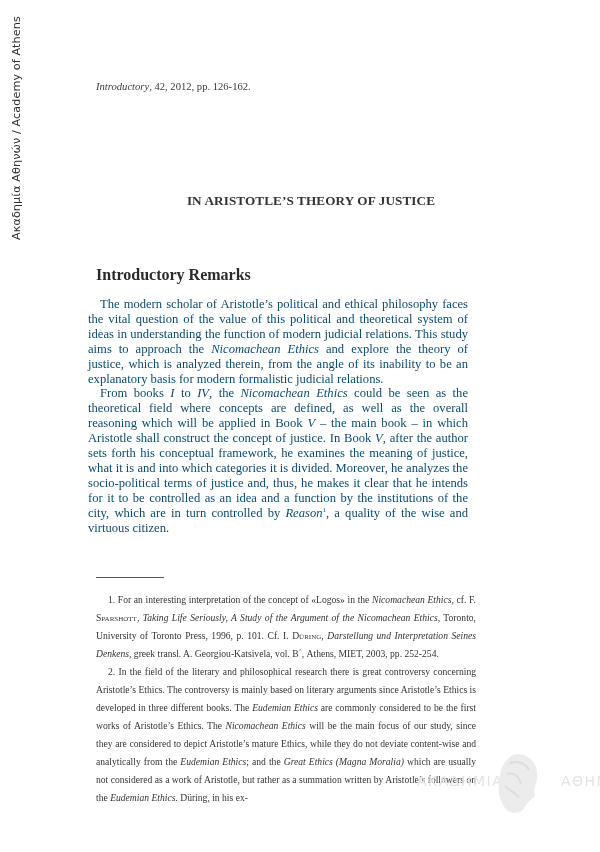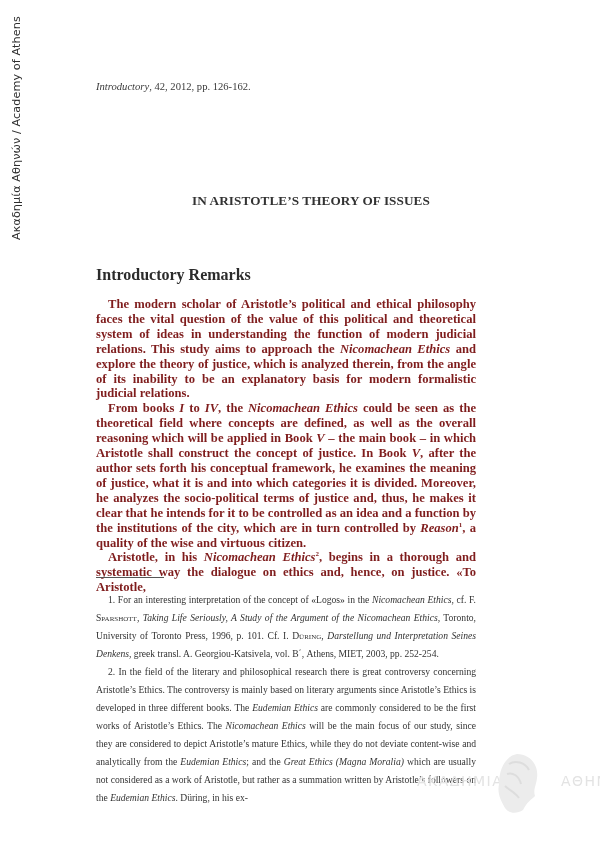--- a/index.html
+++ b/index.html
@@ -23,22 +23,22 @@
     font-weight: bold; font-size: 13.2px; line-height: 17px; color: #333;
     letter-spacing: 0.1px;
   }
   .title-block .t1 { padding-left: 30px; }
   .title-block .t2 { padding-left: 22px; }
   .section-heading {
     position: absolute; left: 96px; top: 266px;
     font-weight: bold; font-size: 16px; color: #2b2b2b;
   }
   .body-text {
-    position: absolute; left: 96px; width: 380px; top: 297px;
-    font-size: 12.6px; line-height: 14.9px; text-align: justify; color: #7f1d1d; font-weight: bold;
+    position: absolute; left: 88px; width: 380px; top: 297px;
+    font-size: 12.6px; line-height: 14.9px; text-align: justify; color: #0c4a6e;
   }
   .body-text p { margin: 0; text-indent: 12px; }
   .body-text i { font-style: italic; }
   .body-text sup { font-size: 7px; line-height: 0; vertical-align: super; }
   .footnote-rule {
     position: absolute; left: 96px; top: 577px; width: 68px; height: 1px; background: #555;
   }
   .footnotes {
     position: absolute; left: 96px; width: 380px; top: 591px;
     font-size: 9.6px; line-height: 18px; text-align: justify; color: #333;
@@ -55,29 +55,28 @@
   .logo-watermark .head { position: absolute; left: 74px; top: 6px; }
 </style>
 </head>
 <body>
 
 <div class="side-watermark">Ακαδημία Αθηνών / Academy of Athens</div>
 
 <div class="journal-line"><i>Introductory</i><span>, 42, 2012, pp. 126-162.</span></div>
 
 <div class="title-block">
-  <div class="t2">IN ARISTOTLE’S THEORY OF ISSUES</div>
+  <div class="t2">IN ARISTOTLE’S THEORY OF JUSTICE</div>
 </div>
 
 <div class="section-heading">Introductory Remarks</div>
 
 <div class="body-text" id="body-text">
     <p><span>The modern scholar of Aristotle’s political and ethical philosophy faces the vital question of the value of this political and theoretical system of ideas in understanding the function of modern judicial relations. This study aims to approach the </span><i>Nicomachean Ethics</i><span> and explore the theory of justice, which is analyzed therein, from the angle of its inability to be an explanatory basis for modern formalistic judicial relations.</span></p>
     <p><span>From books </span><i>I</i><span> to </span><i>IV</i><span>, the </span><i>Nicomachean Ethics</i><span> could be seen as the theoretical field where concepts are defined, as well as the overall reasoning which will be applied in Book </span><i>V</i><span> – the main book – in which Aristotle shall construct the concept of justice. In Book </span><i>V</i><span>, after the author sets forth his conceptual framework, he examines the meaning of justice, what it is and into which categories it is divided. Moreover, he analyzes the socio-political terms of justice and, thus, he makes it clear that he intends for it to be controlled as an idea and a function by the institutions of the city, which are in turn controlled by </span><i>Reason</i><sup>1</sup><span>, a quality of the wise and virtuous citizen.</span></p>
-    <p><span>Aristotle, in his </span><i>Nicomachean Ethics</i><sup>2</sup><span>, begins in a thorough and systematic way the dialogue on ethics and, hence, on justice. «To Aristotle,</span></p>
   </div>
 
 <div class="footnote-rule"></div>
 
 <div class="footnotes" id="footnotes">
     <p><span>1. For an interesting interpretation of the concept of «Logos» in the </span><i>Nicomachean Ethics</i><span>, cf. F. </span><span class="sc">Sparshott</span><span>, </span><i>Taking Life Seriously, A Study of the Argument of the Nicomachean Ethics</i><span>, Toronto, University of Toronto Press, 1996, p. 101. Cf. I. </span><span class="sc">Düring</span><span>, </span><i>Darstellung und Interpretation Seines Denkens</i><span>, greek transl. A. Georgiou-Katsivela, vol. B΄, Athens, MIET, 2003, pp. 252-254.</span></p>
     <p><span>2. In the field of the literary and philosophical research there is great controversy concerning Aristotle’s Ethics. The controversy is mainly based on literary arguments since Aristotle’s Ethics is developed in three different books. The </span><i>Eudemian Ethics</i><span> are commonly considered to be the first works of Aristotle’s Ethics. The </span><i>Nicomachean Ethics</i><span> will be the main focus of our study, since they are considered to depict Aristotle’s mature Ethics, while they do not deviate content-wise and analytically from the </span><i>Eudemian Ethics</i><span>; and the </span><i>Great Ethics (Magna Moralia)</i><span> which are usually not considered as a work of Aristotle, but rather as a summation written by Aristotle’s followers on the </span><i>Eudemian Ethics</i><span>. Düring, in his ex-</span></p>
   </div>
 
 <div class="logo-watermark">

